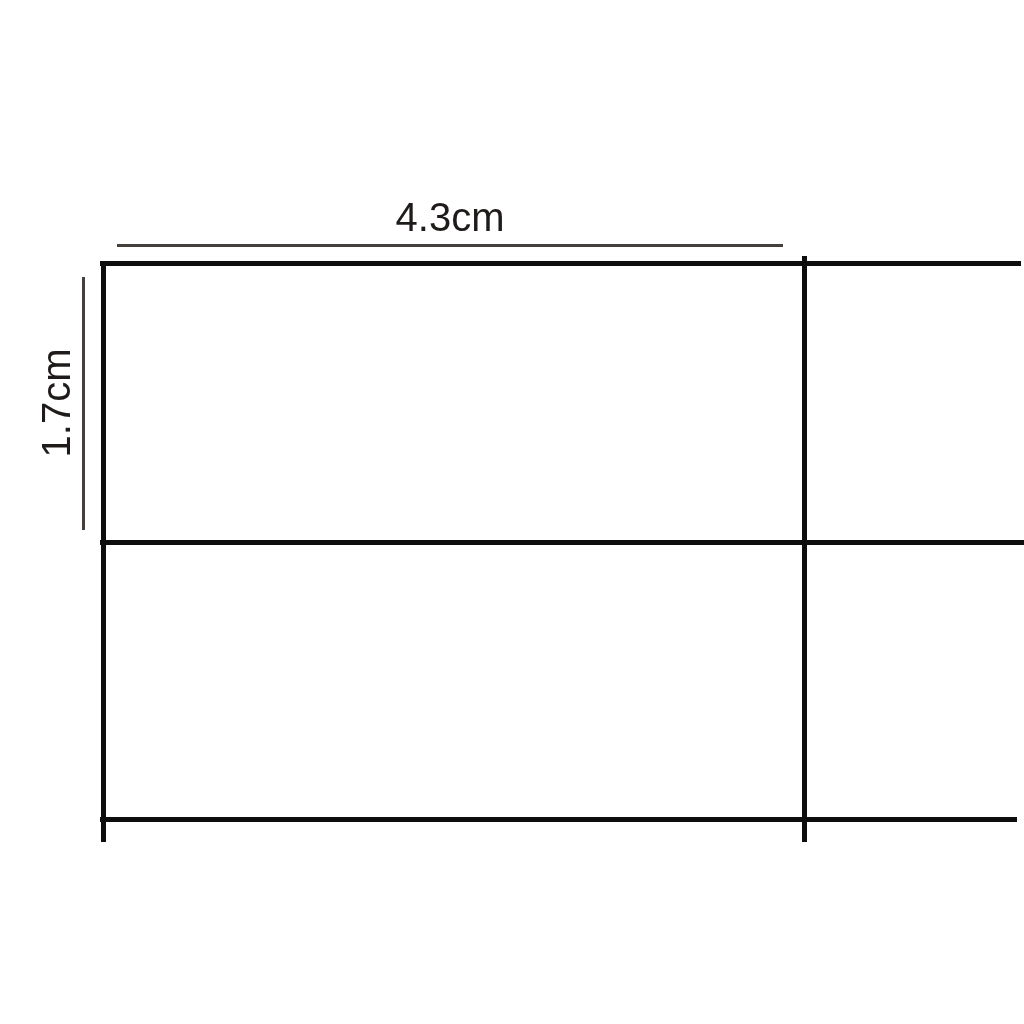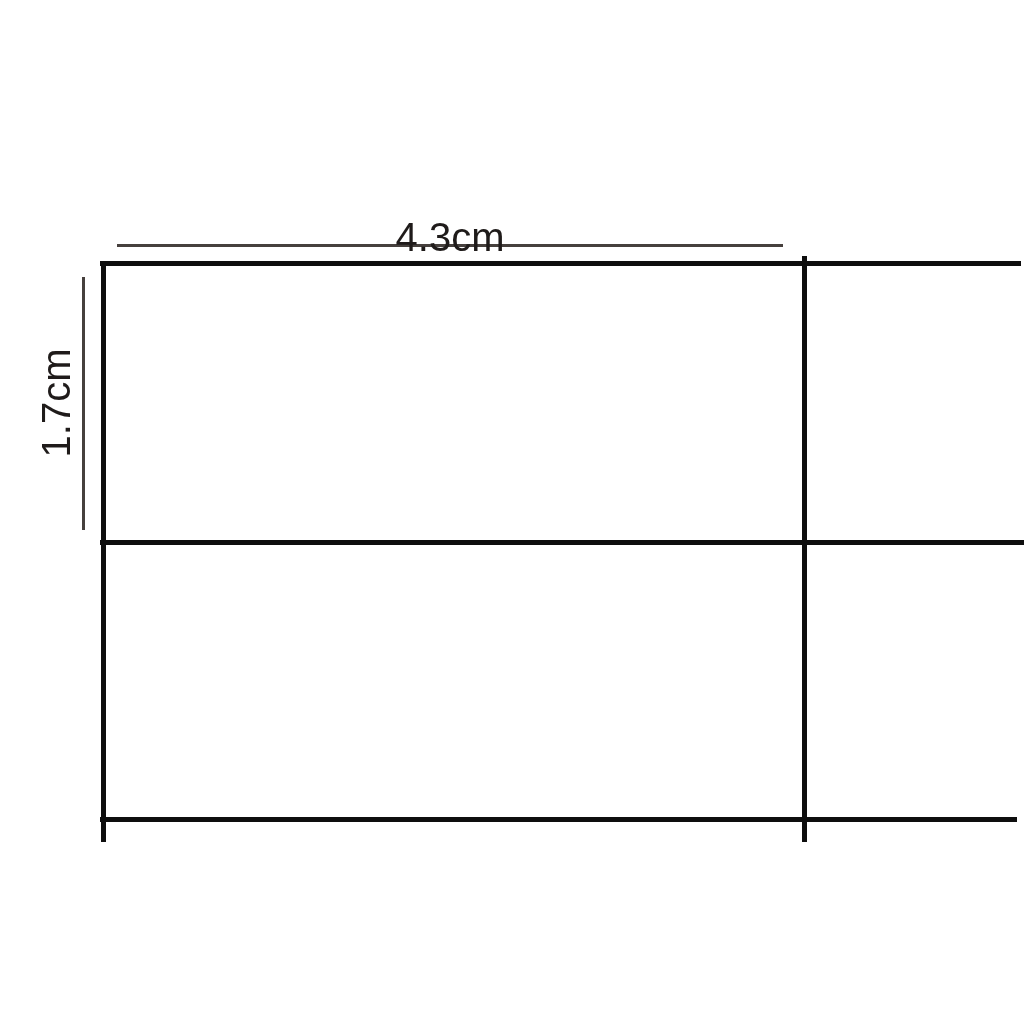--- a/index.html
+++ b/index.html
@@ -38,21 +38,21 @@
   
   #grid-line-top      { left: 100px; top: 261px; width: 921px; height: 5px; }
   #grid-line-middle   { left: 100px; top: 540px; width: 924px; height: 5px; }
   #grid-line-bottom   { left: 100px; top: 817px; width: 917px; height: 5px; }
   #grid-line-left     { left: 101px; top: 261px; width: 5px;   height: 581px; }
   #grid-line-center   { left: 802px; top: 256px; width: 5px;   height: 586px; }
 
   #width-dimension-line  { left: 117px; top: 244px; width: 666px; height: 3px; }
   #height-dimension-line { left: 82px;  top: 277px; width: 3px;   height: 253px; }
 
-  #width-dimension-label  { left: 450px; top: 217px; margin-top: 20px; }
+  #width-dimension-label  { left: 450px; top: 217px; }
   #height-dimension-label { left: 56px;  top: 403px; }
 </style>
 </head>
 <body>
 
 <div id="canvas">
 
   <div id="grid-line-top" class="grid-line"></div>
   <div id="grid-line-middle" class="grid-line"></div>
   <div id="grid-line-bottom" class="grid-line"></div>

